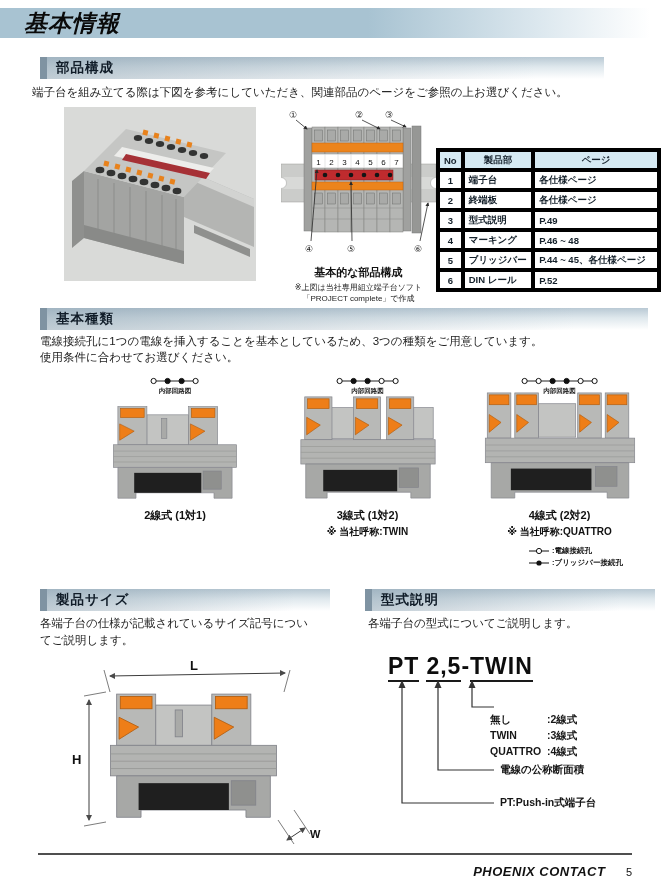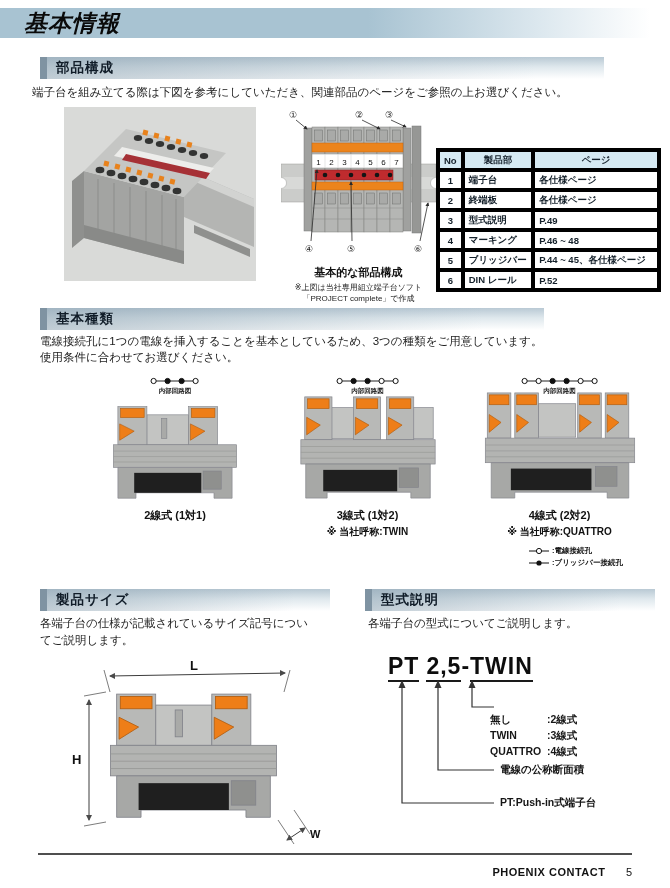--- a/index.html
+++ b/index.html
@@ -53,21 +53,21 @@
   .model-code .gap { display:inline-block; width:7px; }
   .model-lines { position:absolute; top:0; left:0; }
   .branch { position:absolute; font-size:10.5px; color:#161616; white-space:nowrap; }
   .suffix-row { height:16px; line-height:16px; }
   .bname { display:inline-block; width:57px; font-weight:bold; }
   .bdesc { font-weight:bold; }
 
   
   .footer-rule { position:absolute; top:853px; left:38px; width:594px; height:2px; background:#4f4f4f; }
   .footer-text { position:absolute; top:862px; left:38px; width:594px; text-align:right; }
-  .footer-brand { font-size:11px; font-weight:bold; color:#111; letter-spacing:0.5px; margin-right:16px; }
+  .footer-brand { font-size:13px; font-weight:bold; color:#111; letter-spacing:0.5px; margin-right:16px;font-style:italic; }
   .footer-page { font-size:11px; color:#111; }
 
   .defs-hidden { position:absolute; width:0; height:0; overflow:hidden; }
 </style>
 </head>
 <body>
 
 <svg class="defs-hidden" aria-hidden="true">
   <defs>
     <symbol id="tb2w" viewBox="0 0 150 110">
@@ -339,21 +339,21 @@
           <td>P.44 ~ 45、各仕様ページ</td>
         </tr>
         <tr>
           <td>6</td>
           <td>DIN レール</td>
           <td>P.52</td>
         </tr>
       </tbody>
   </table>
 
-  <div class="band" style="top:308px; left:40px; width:504px;">
+  <div class="band" style="top:308px; left:40px; width:608px;">
     <h2>基本種類</h2>
   </div>
   <p class="body-text" style="top:333px; left:40px; width:600px;">電線接続孔に1つの電線を挿入することを基本としているため、3つの種類をご用意しています。</p>
   <p class="body-text" style="top:349px; left:40px; width:600px;">使用条件に合わせてお選びください。</p>
 
   <figure class="fig" style="left:85px; width:180px;">
     <svg class="schem" viewBox="0 0 49.2 10" width="49.2" height="10">
         <line x1="3.6" y1="5" x2="45.6" y2="5" stroke="#222" stroke-width="1"></line>
         <circle cx="3.6" cy="5" r="2.6" fill="#fff" stroke="#111" stroke-width="1"></circle>
         <circle cx="17.6" cy="5" r="2.6" fill="#111" stroke="#111" stroke-width="1"></circle>

